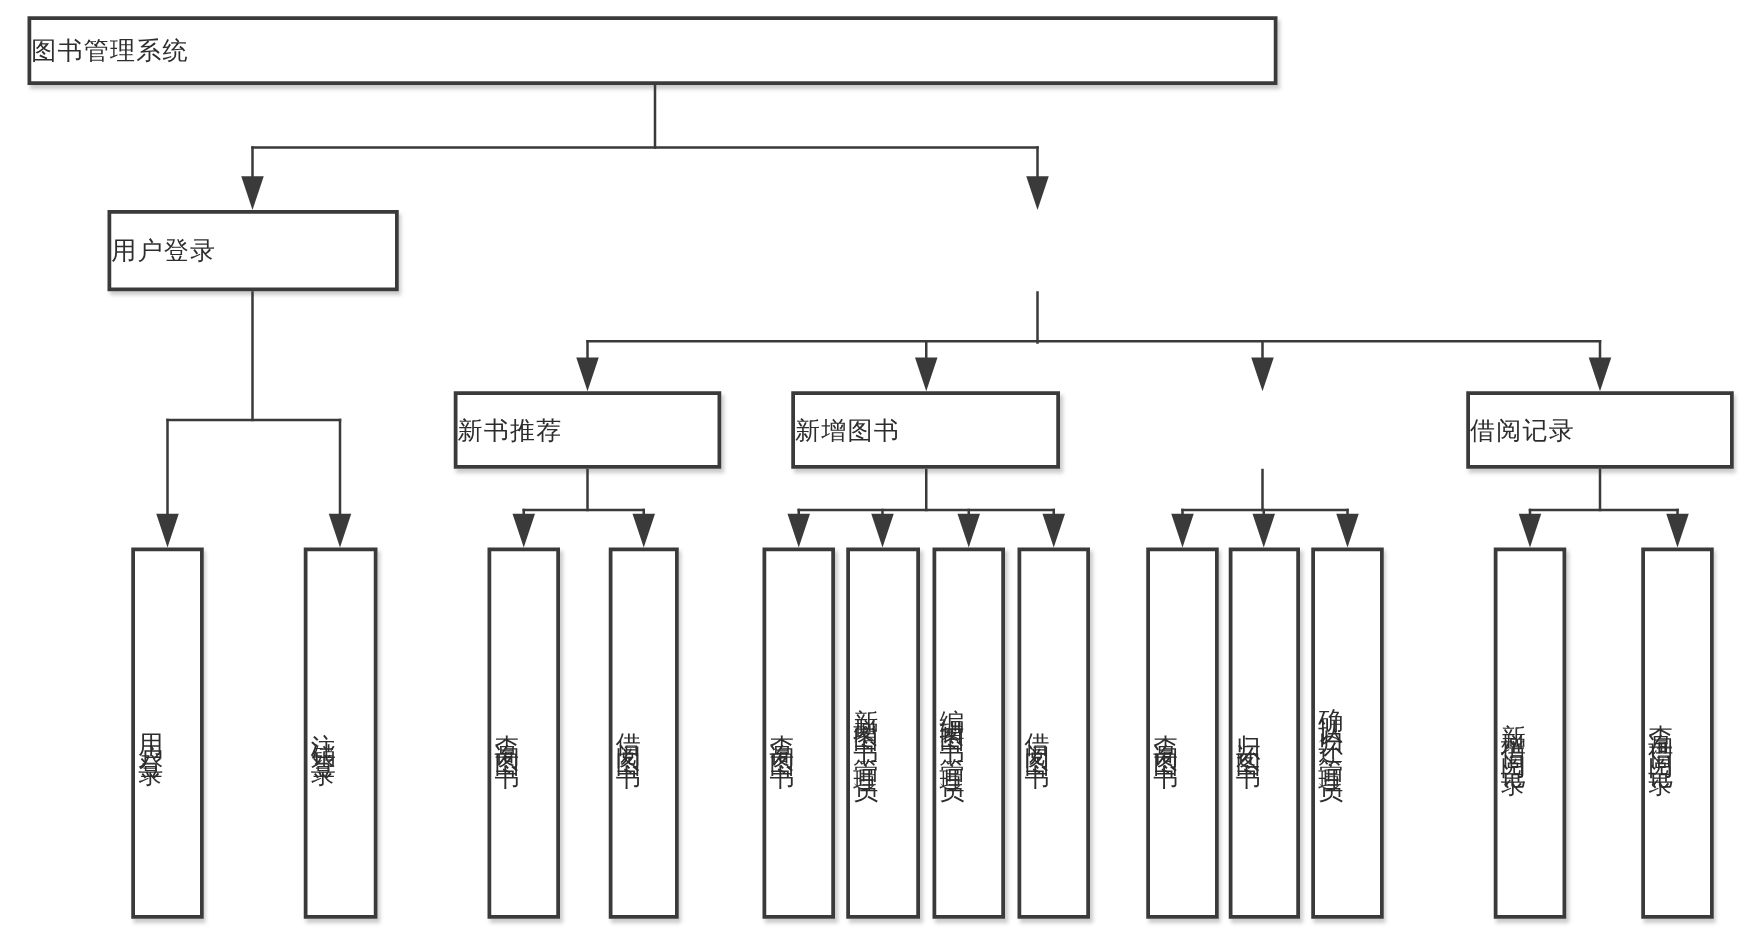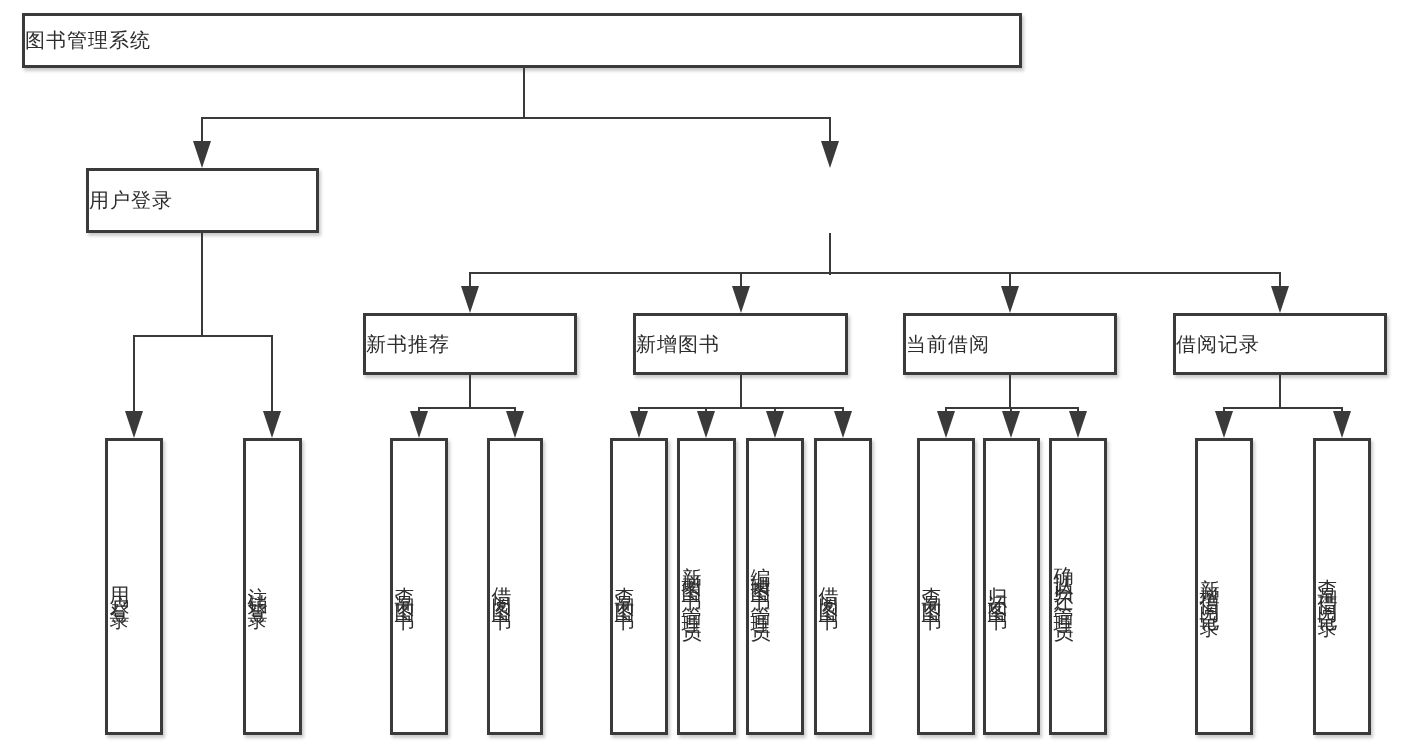--- a/index.html
+++ b/index.html
@@ -29,23 +29,20 @@
 
   <div class="box" style="left:86px;top:168px;width:233px;height:65px;">
     <span class="lbl">用户登录</span>
   </div>
 
   <div class="box" style="left:363px;top:313px;width:214px;height:62px;">
     <span class="lbl">新书推荐</span>
   </div>
   <div class="box" style="left:633px;top:313px;width:215px;height:62px;">
     <span class="lbl">新增图书</span>
-  </div>
-  <div class="box" style="left:903px;top:313px;width:214px;height:62px;">
-    <span class="lbl">当前借阅</span>
   </div>
   <div class="box" style="left:1173px;top:313px;width:214px;height:62px;">
     <span class="lbl">借阅记录</span>
   </div>
 
   <div class="box" style="left:105px;top:438px;width:58px;height:297px;">
     <span class="vtext">用户登录</span>
   </div>
   <div class="box" style="left:243px;top:438px;width:59px;height:297px;">
     <span class="vtext">注销登录</span>

